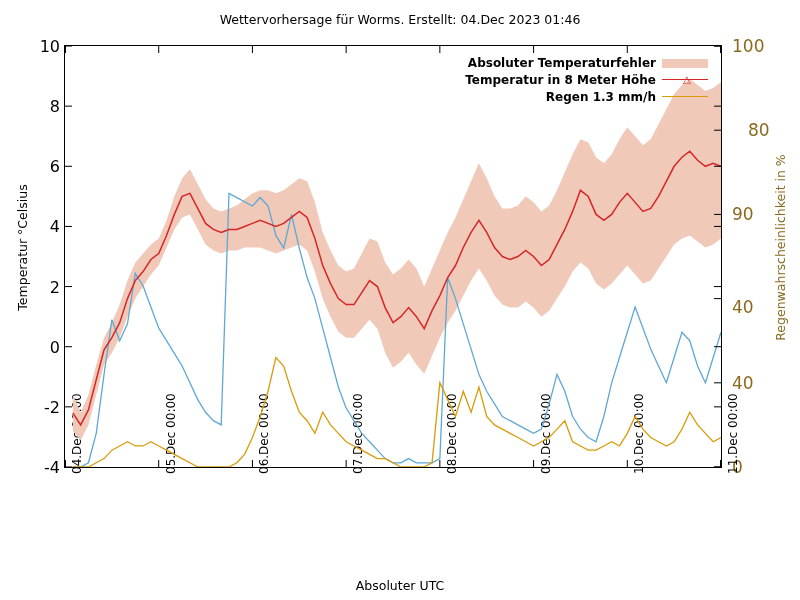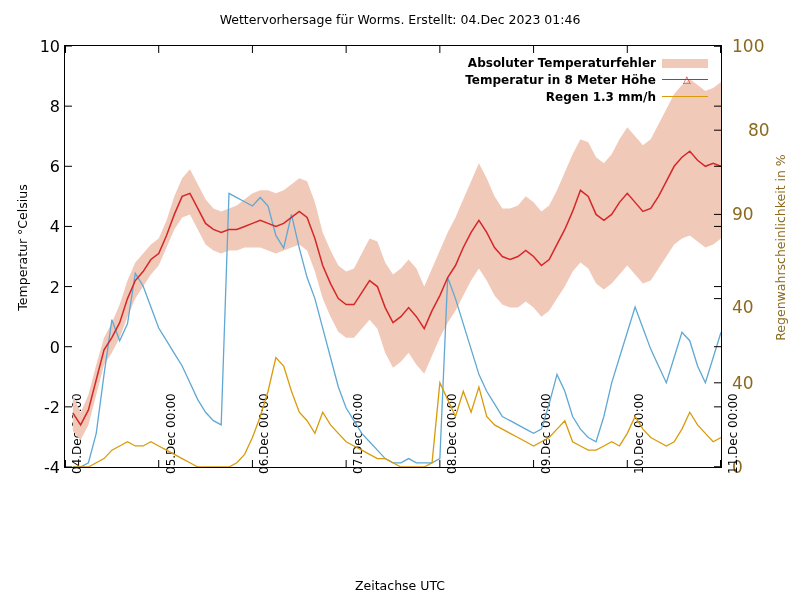--- a/index.html
+++ b/index.html
@@ -147,21 +147,21 @@
 </style>
 </head>
 <body>
 
 <div id="chart-root">
 
   <div id="chart-title">Wettervorhersage für Worms. Erstellt: 04.Dec 2023 01:46</div>
 
   <div id="ylabel-left">Temperatur °Celsius</div>
   <div id="ylabel-right">Regenwahrscheinlichkeit in %</div>
-  <div id="xlabel">Zeitachse UTC</div>
+  <div id="xlabel">Absoluter UTC</div>
 
   <div class="ytick-left-wrap" id="ytick-left-wrap">
       <div class="ytick-left" style="top: 467px;">-4</div>
       <div class="ytick-left" style="top: 406.857px;">-2</div>
       <div class="ytick-left" style="top: 346.714px;">0</div>
       <div class="ytick-left" style="top: 286.571px;">2</div>
       <div class="ytick-left" style="top: 226.429px;">4</div>
       <div class="ytick-left" style="top: 166.286px;">6</div>
       <div class="ytick-left" style="top: 106.143px;">8</div>
       <div class="ytick-left" style="top: 46px;">10</div>

